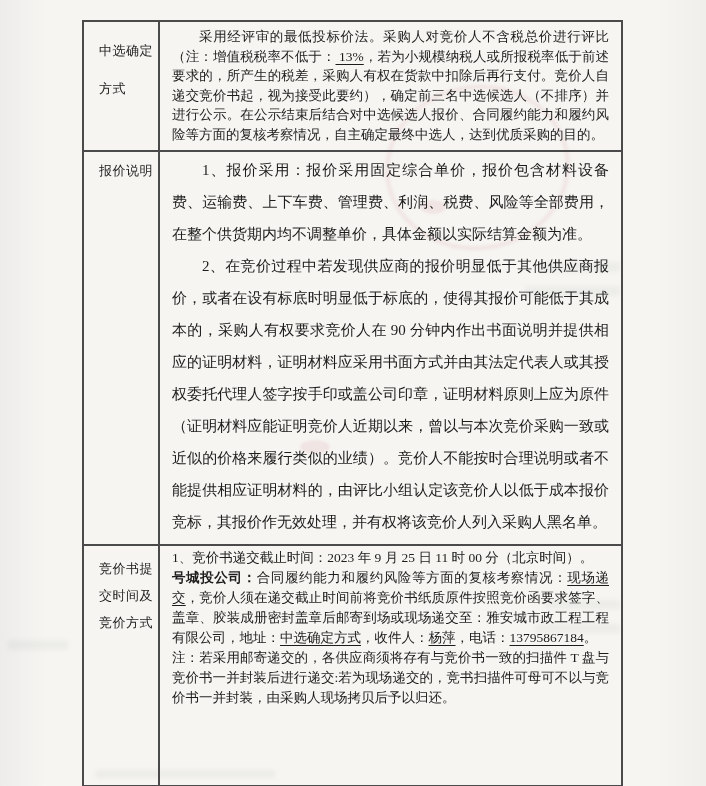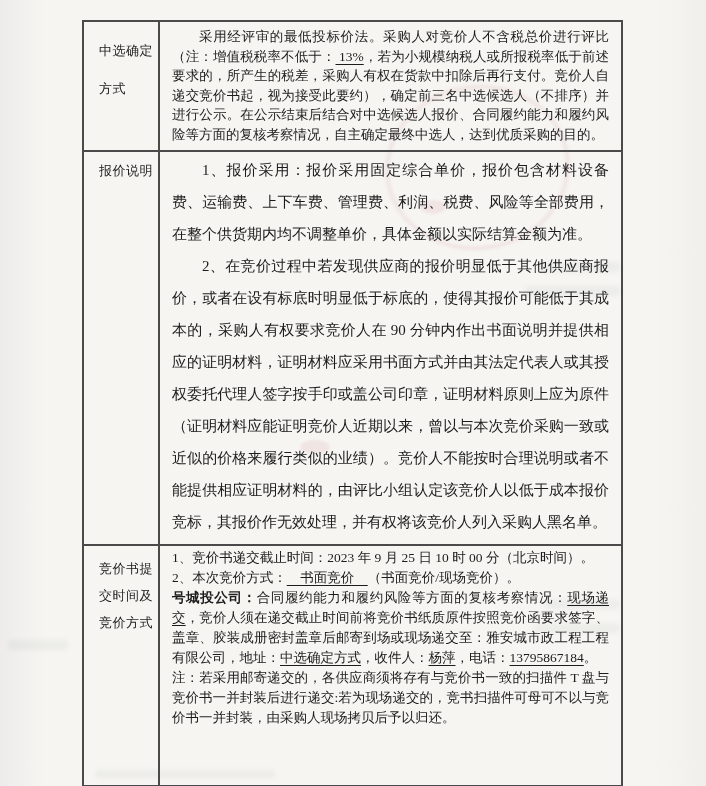--- a/index.html
+++ b/index.html
@@ -90,21 +90,20 @@
       <div class="t-label">报价说明</div>
       <div class="t-content">
           <p class="indent"><span>1、报价采用：报价采用固定综合单价，报价包含材料设备费、运输费、上下车费、管理费、利润、税费、风险等全部费用，在整个供货期内均不调整单价，具体金额以实际结算金额为准。</span></p>
           <p class="indent"><span>2、在竞价过程中若发现供应商的报价明显低于其他供应商报价，或者在设有标底时明显低于标底的，使得其报价可能低于其成本的，采购人有权要求竞价人在 90 分钟内作出书面说明并提供相应的证明材料，证明材料应采用书面方式并由其法定代表人或其授权委托代理人签字按手印或盖公司印章，证明材料原则上应为原件（证明材料应能证明竞价人近期以来，曾以与本次竞价采购一致或近似的价格来履行类似的业绩）。竞价人不能按时合理说明或者不能提供相应证明材料的，由评比小组认定该竞价人以低于成本报价竞标，其报价作无效处理，并有权将该竞价人列入采购人黑名单。</span></p>
         </div>
     </div>
 
     <div class="t-row r3">
       <div class="t-label">竞价书提交时间及竞价方式</div>
       <div class="t-content">
-          <p><span>1、竞价书递交截止时间：2023 年 9 月 25 日 10 时 00 分（北京时间）。</span></p>
-          <p><span>2、本次竞价方式：</span><span class="u">　书面竞价　</span><span>（书面竞价/现场竞价）。</span></p>
+          <p><span>1、竞价书递交截止时间：2023 年 9 月 25 日 11 时 00 分（北京时间）。</span></p>
           <p><span class="b">号城投公司：</span><span>合同履约能力和履约风险等方面的复核考察情况：</span><span class="u">现场递交</span><span>，竞价人须在递交截止时间前将竞价书纸质原件按照竞价函要求签字、盖章、胶装成册密封盖章后邮寄到场或现场递交至：雅安城市政工程工程有限公司，地址：</span><span class="u">中选确定方式</span><span>，收件人：</span><span class="u">杨萍</span><span>，电话：</span><span class="u">13795867184</span><span>。</span></p>
           <p class="gap-before"><span>注：若采用邮寄递交的，各供应商须将存有与竞价书一致的扫描件 T 盘与竞价书一并封装后进行递交:若为现场递交的，竞书扫描件可母可不以与竞价书一并封装，由采购人现场拷贝后予以归还。</span></p>
         </div>
     </div>
 
   </div>
 </div>
 
 </body></html>

